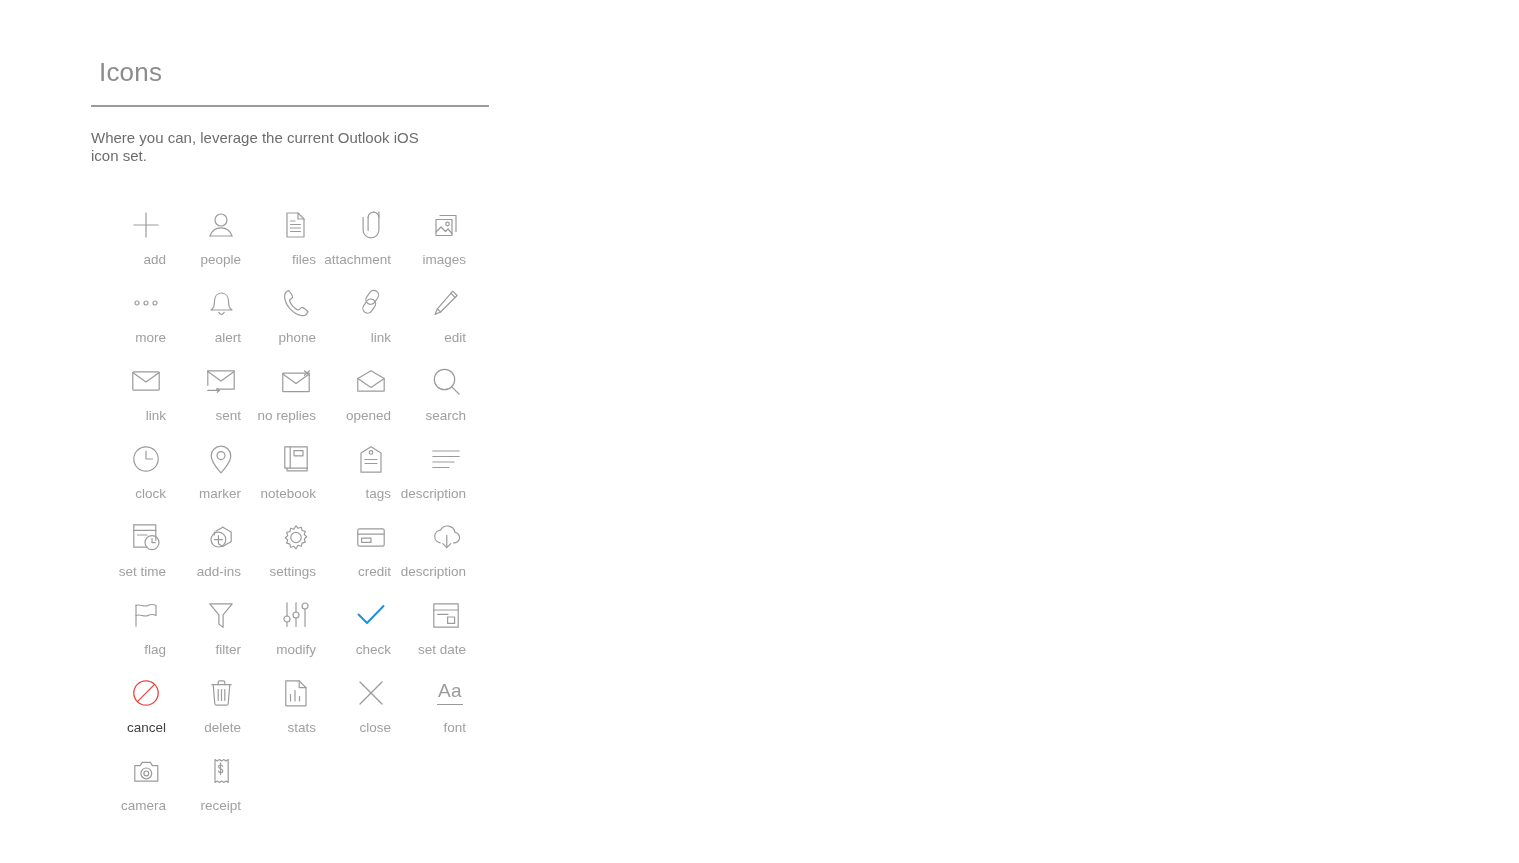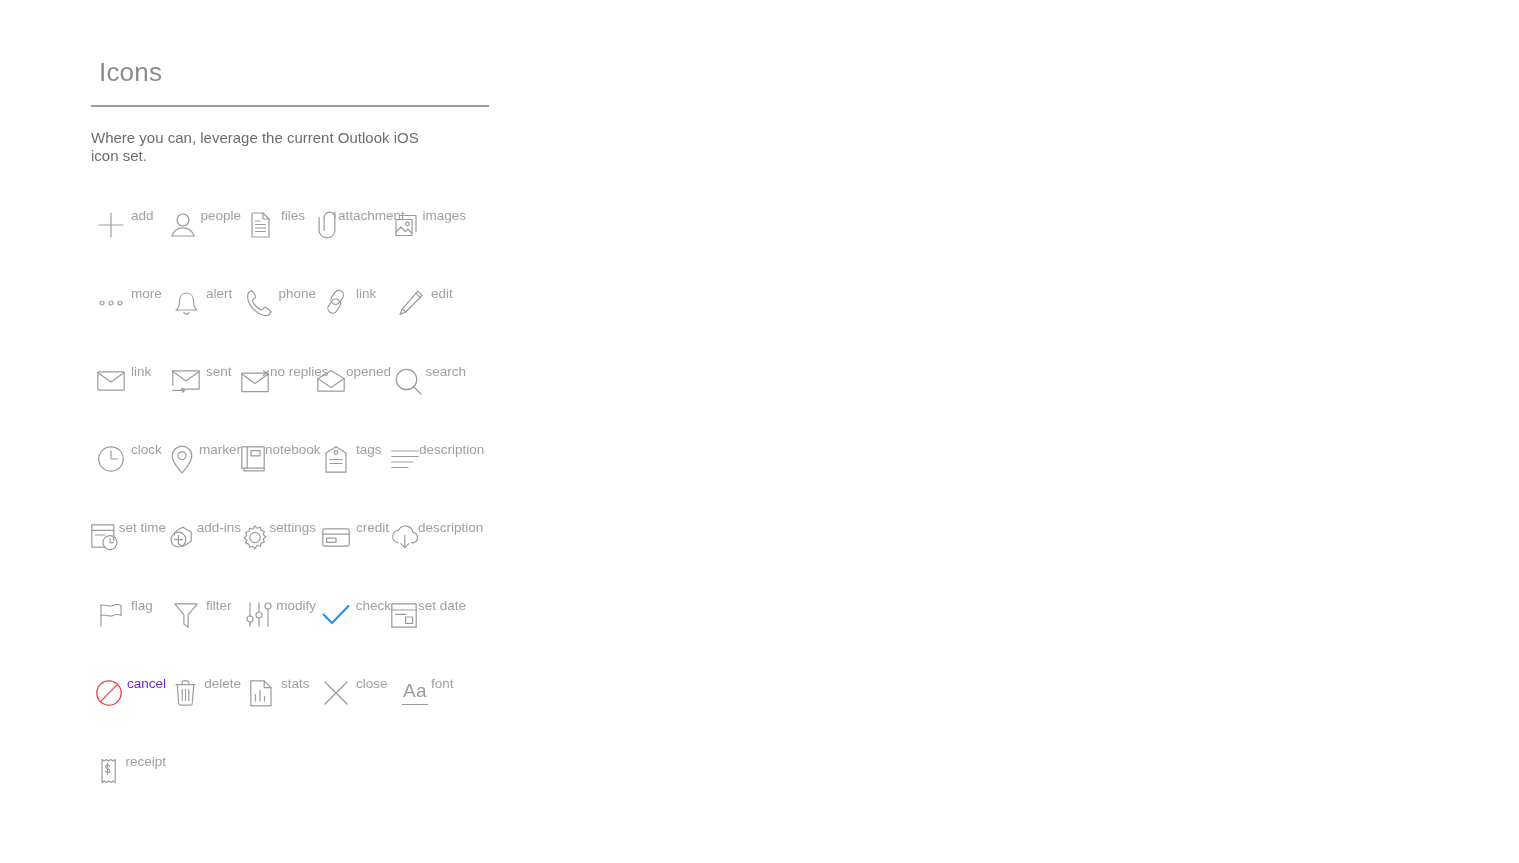--- a/index.html
+++ b/index.html
@@ -50,22 +50,22 @@
   .icon-grid {
     margin-top: 36px;
     display: grid;
     grid-template-columns: repeat(5, 75px);
     grid-auto-rows: 78px;
     column-gap: 0;
     row-gap: 0;
   }
   .icon-cell {
     display: flex;
-    flex-direction: row;
-    align-items: flex-start;
+    flex-direction: column;
+    align-items: flex-end;
     justify-content: flex-start;
     width: 75px;
     height: 78px;
   }
   .icon-art {
     height: 40px;
     width: 40px;
     display: flex;
     align-items: center;
     justify-content: center;
@@ -77,21 +77,21 @@
   }
   .icon-label {
     margin-top: 7px;
     font-size: 13.5px;
     line-height: 15px;
     color: #a0a0a0;
     text-align: center;
     white-space: nowrap;
   }
   .icon-cell.accent-blue .icon-label { color: #a0a0a0; }
-  .icon-cell.accent-red .icon-label { color: #6d28d9; }
+  .icon-cell.accent-red .icon-label { color: #404040; }
 
   
   .aa-glyph {
     font-size: 19px;
     color: #9b9b9b;
     line-height: 20px;
     border-bottom: 1.4px solid #9b9b9b;
     padding: 0 1px 3px 1px;
     letter-spacing: 0.5px;
     margin-left: 8px;
@@ -462,20 +462,30 @@
           <div class="icon-label">close</div>
         </div>
         <div class="icon-cell">
           <div class="icon-art">
             <span class="aa-glyph">Aa</span>
           </div>
           <div class="icon-label">font</div>
         </div>
         <div class="icon-cell">
           <div class="icon-art">
+            <svg width="24" height="22" viewBox="0 0 24 22" fill="none" stroke="#9b9b9b" stroke-width="1.2" stroke-linecap="round" stroke-linejoin="round">
+              <path d="M0.8 5.6h5.4l2-3.2h8.2l2 3.2h5.4v15.6H0.8z"></path>
+              <circle cx="12.3" cy="13.4" r="5.4"></circle>
+              <circle cx="12.3" cy="13.4" r="2.4"></circle>
+            </svg>
+          </div>
+          <div class="icon-label">camera</div>
+        </div>
+        <div class="icon-cell">
+          <div class="icon-art">
             <svg width="15" height="26" viewBox="0 0 15 26" fill="none" stroke="#9b9b9b" stroke-width="1.2" stroke-linecap="round" stroke-linejoin="round">
               <path d="M1 1.6l2.2 1.4L5.4 1.6 7.6 3l2.2-1.4L12 3l2.2-1.4v22.8L12 23l-2.2 1.4L7.6 23l-2.2 1.4L3.2 23 1 24.4z"></path>
               <path d="M8.6 8.4a2 2 0 0 0-2-1.4c-1.1 0-2 .7-2 1.8 0 2.2 4.2 1.6 4.2 4 0 1.1-.9 1.9-2.1 1.9a2.1 2.1 0 0 1-2.1-1.5"></path>
               <line x1="6.5" y1="5.2" x2="6.5" y2="16.6"></line>
             </svg>
           </div>
           <div class="icon-label">receipt</div>
         </div>
       </div>
   </div>

